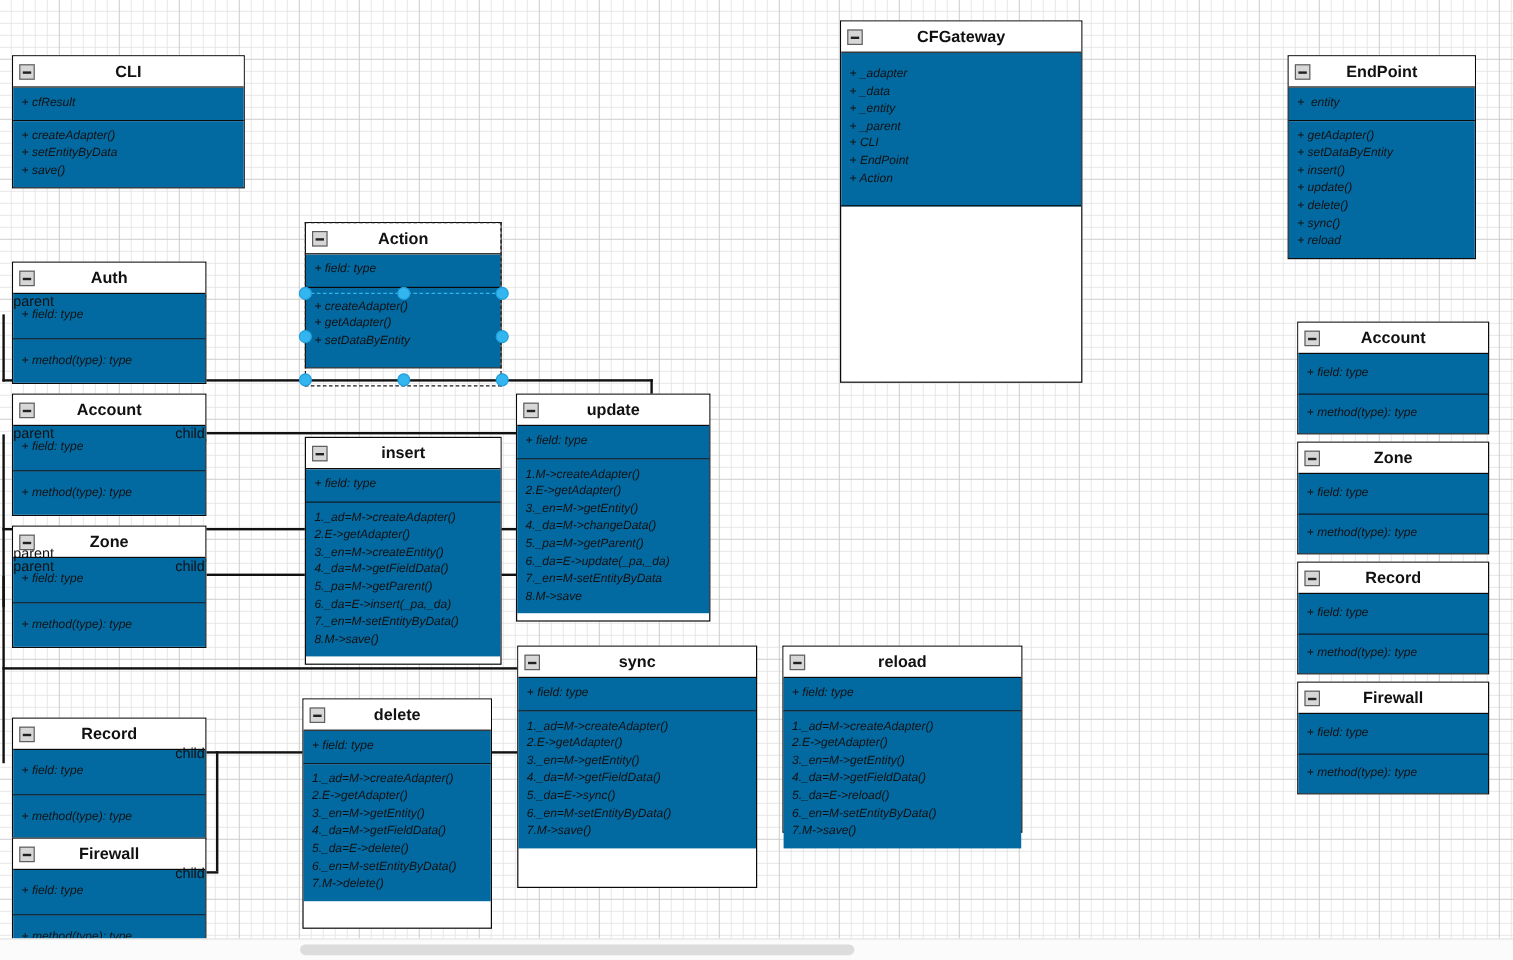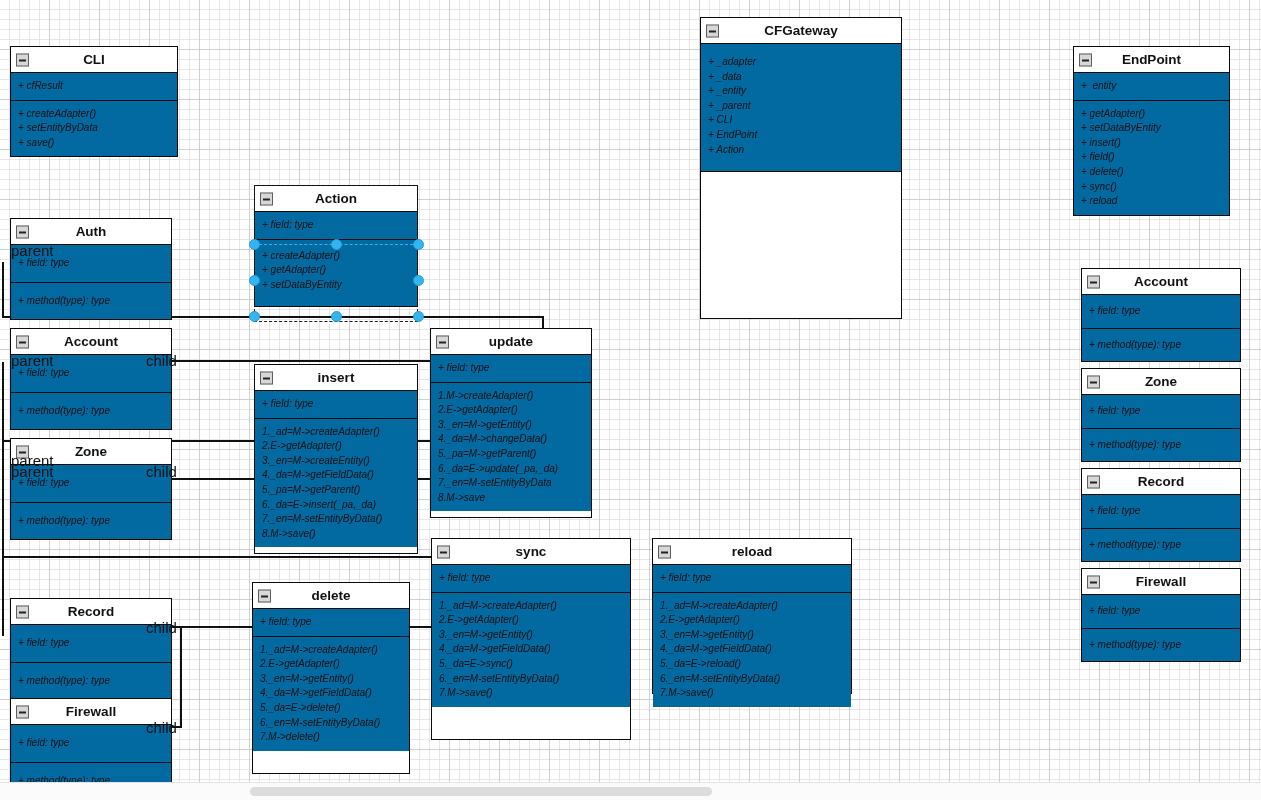--- a/index.html
+++ b/index.html
@@ -80,21 +80,21 @@
   .conn {
     position: absolute;
     background: #111;
     z-index: 3;
   }
   .conn.h { height: 1.8px; }
   .conn.v { width: 1.8px; }
 
   .edge-label {
     position: absolute;
-    font-size: 15px;
+    font-size: 12px;
     color: #111;
     background: transparent;
     line-height: 12px;
     z-index: 6;
     white-space: nowrap;
   }
 
   
   .sel-box {
     position: absolute;
@@ -154,21 +154,21 @@
   <div class="conn h" style="left:2px;  top:556px; width:542px;"></div>
   <div class="conn v" style="left:542px;top:556px; height:100px;"></div>
   <div class="conn h" style="left:172px;top:626px; width:372px;"></div>
   <div class="conn h" style="left:46px; top:466px; width:126px;"></div>
 
   <div class="conn v" style="left:180px;top:626px; height:100px;"></div>
   <div class="conn h" style="left:172px;top:726px; width:10px;"></div>
   <div class="conn h" style="left:46px; top:626px; width:126px;"></div>
   <div class="conn h" style="left:46px; top:726px; width:126px;"></div>
 
-  <div class="uml" style="left:10px; top:46px; width:168px;">
+  <div class="uml" style="left:10px; top:46px; width:194px;">
     <div class="hdr">
       <span class="toggle"></span>
       <span>CLI</span>
     </div>
     <div class="sec fields">
       <div class="ln">+ cfResult</div>
     </div>
     <div class="sec methods">
       <div class="ln">+ createAdapter()</div>
       <div class="ln">+ setEntityByData</div>
@@ -223,21 +223,21 @@
       <span class="toggle"></span>
       <span>EndPoint</span>
     </div>
     <div class="sec fields">
       <div class="ln">+  entity</div>
     </div>
     <div class="sec methods">
       <div class="ln">+ getAdapter()</div>
       <div class="ln">+ setDataByEntity</div>
       <div class="ln">+ insert()</div>
-      <div class="ln">+ field()</div>
+      <div class="ln">+ update()</div>
       <div class="ln">+ delete()</div>
       <div class="ln">+ sync()</div>
       <div class="ln">+ reload</div>
     </div>
   </div>
 
   <div class="uml" style="left:254px; top:328px; width:164px; height:190px;margin-top:36px;">
     <div class="hdr">
       <span class="toggle"></span>
       <span>insert</span>

